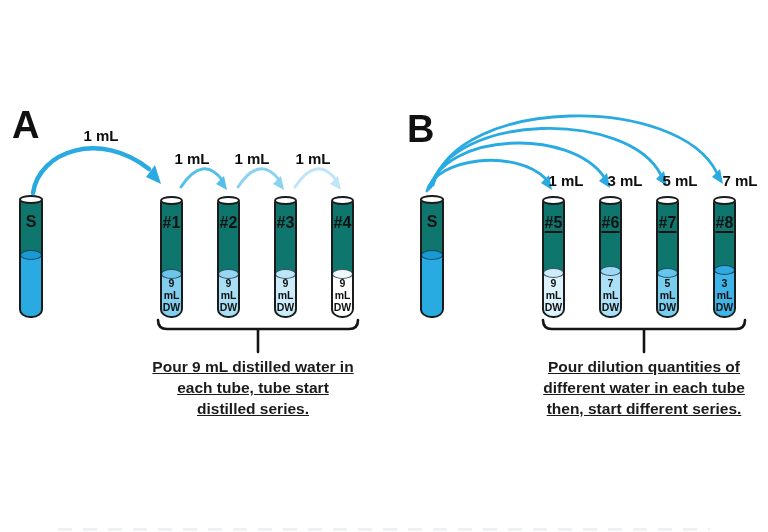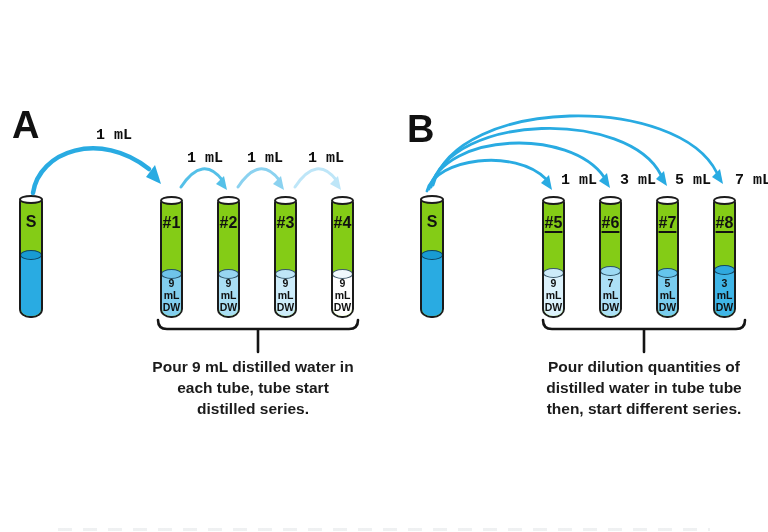--- a/index.html
+++ b/index.html
@@ -6,47 +6,47 @@
   #stage{
     position:relative;width:768px;height:532px;background:#ffffff;overflow:hidden;
     font-family:"Liberation Sans",sans-serif;color:#161616;
   }
   .panel-letter{position:absolute;font-size:38px;font-weight:800;letter-spacing:0;color:#111;}
   .tube{position:absolute;box-sizing:border-box;}
   .glass{
     position:absolute;left:0;right:0;top:4px;bottom:0;box-sizing:border-box;
     border:2px solid #1b1b1b;border-top:none;
     border-radius:3px 3px 11px 11px / 3px 3px 9px 9px;
-    background:#84cc16;overflow:hidden;
+    background:#0f766e;overflow:hidden;
   }
   .water{position:absolute;left:0;right:0;bottom:0;}
   .meniscus{
     position:absolute;top:-5px;left:-1px;right:-1px;height:10px;box-sizing:border-box;
     border-radius:50%;border:1.5px solid rgba(10,40,60,.75);
   }
   .mouth{
     position:absolute;top:0;left:0;right:0;height:9px;box-sizing:border-box;
     border-radius:50%;border:2px solid #1b1b1b;background:#fff;
   }
   .num{
     position:absolute;top:18px;left:0;right:0;text-align:center;
     font-size:16px;font-weight:700;color:#111;z-index:3;
   }
   .num.u{text-decoration:underline;text-decoration-thickness:2px;text-underline-offset:3px;}
   .vol{
     position:absolute;bottom:3px;left:0;right:0;text-align:center;
     font-size:10.5px;line-height:12px;font-weight:700;color:#101010;
   }
   .ml{
-    position:absolute;width:62px;text-align:right;
-    font-size:15px;font-weight:700;color:#0e0e0e;z-index:6;font-family:Liberation Mono, monospace;
+    position:absolute;width:62px;text-align:center;
+    font-size:15px;font-weight:700;color:#0e0e0e;z-index:6;
   }
   .caption{
     position:absolute;width:250px;text-align:center;
-    font-size:15.5px;line-height:21px;font-weight:700;color:#1b1b1b;
+    font-size:15.5px;line-height:21px;font-weight:700;color:#1b1b1b;text-decoration:underline;
   }
   #overlay{position:absolute;left:0;top:0;width:768px;height:532px;pointer-events:none;z-index:5;}
   .arrow-stroke{fill:none;stroke-linecap:round;}
   .bracket{fill:none;stroke:#141414;stroke-width:2.6;stroke-linecap:round;}
   .remnant{
     position:absolute;left:58px;right:58px;top:528px;height:3px;opacity:.6;
     background:repeating-linear-gradient(90deg,#e4e7e9 0 14px,transparent 14px 25px);
   }
 </style>
 </head>
@@ -224,18 +224,18 @@
   <div class="ml" style="left:649px;top:172px">5 mL</div>
   <div class="ml" style="left:709px;top:172px">7 mL</div>
 
   <div class="caption" style="left:128px;top:356px">
     <div>Pour 9 mL distilled water in</div>
     <div>each tube, tube start</div>
     <div>distilled series.</div>
   </div>
   <div class="caption" style="left:519px;top:356px">
     <div>Pour dilution quantities of</div>
-    <div>distilled water in tube tube</div>
+    <div>different water in each tube</div>
     <div>then, start different series.</div>
   </div>
 
   <div class="remnant"></div>
 </div>
 
 </body></html>

